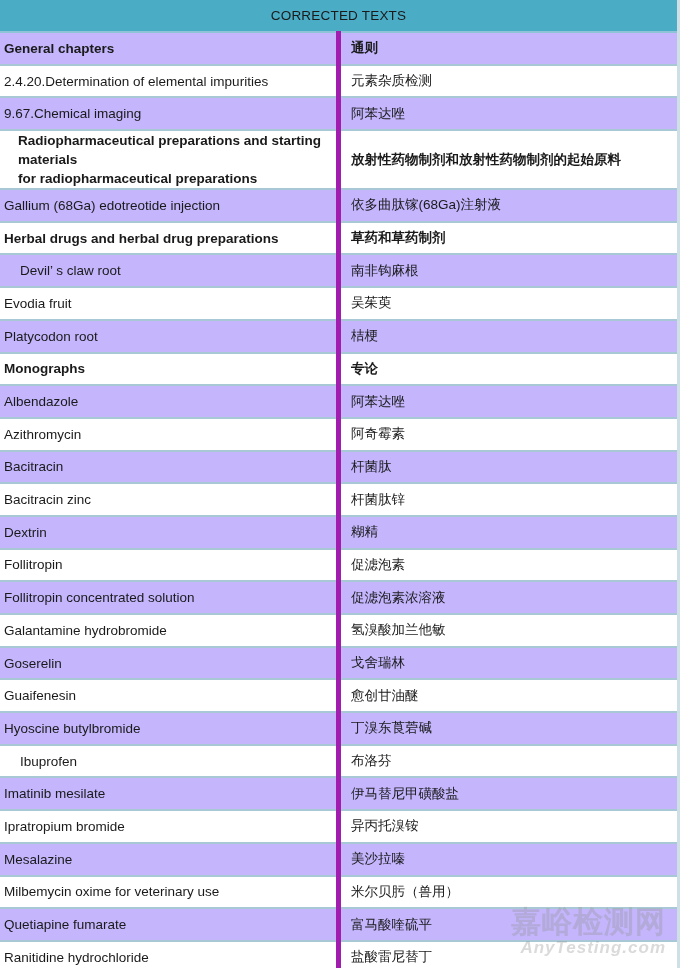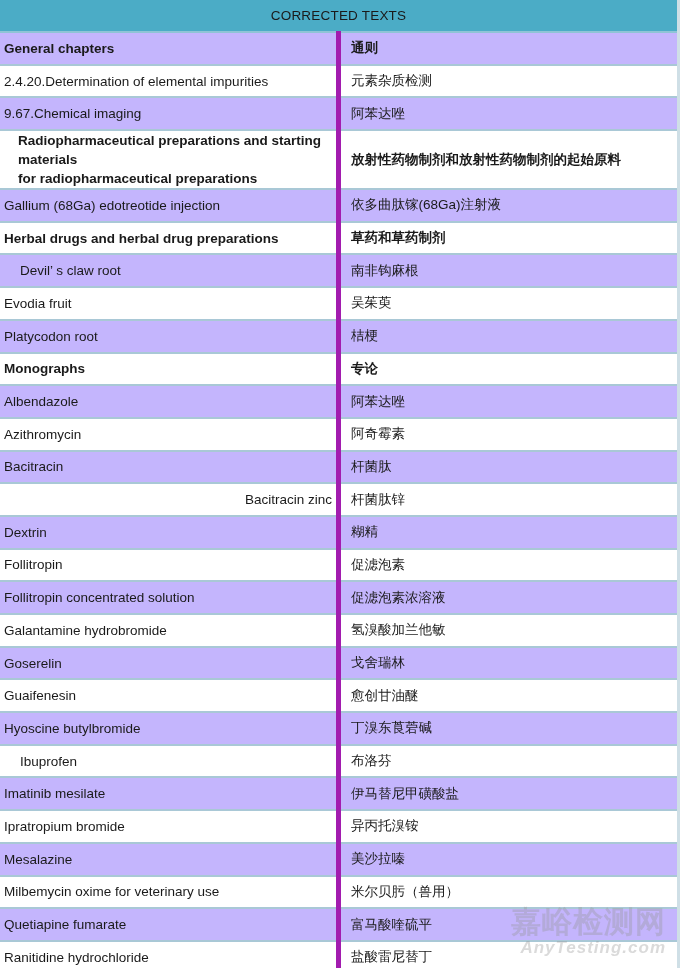--- a/index.html
+++ b/index.html
@@ -74,21 +74,21 @@
       </tr>
       <tr class="r even">
         <td class="c1" style="width: 390px;">Azithromycin</td>
         <td class="c2">阿奇霉素</td>
       </tr>
       <tr class="r odd">
         <td class="c1" style="width: 390px;">Bacitracin</td>
         <td class="c2">杆菌肽</td>
       </tr>
       <tr class="r even">
-        <td class="c1" style="width: 390px; text-align: right;">Bacitracin zinc</td>
+        <td class="c1" style="width: 390px;">Bacitracin zinc</td>
         <td class="c2">杆菌肽锌</td>
       </tr>
       <tr class="r odd">
         <td class="c1" style="width: 390px;">Dextrin</td>
         <td class="c2">糊精</td>
       </tr>
       <tr class="r even">
         <td class="c1" style="width: 390px;">Follitropin</td>
         <td class="c2">促滤泡素</td>
       </tr>

